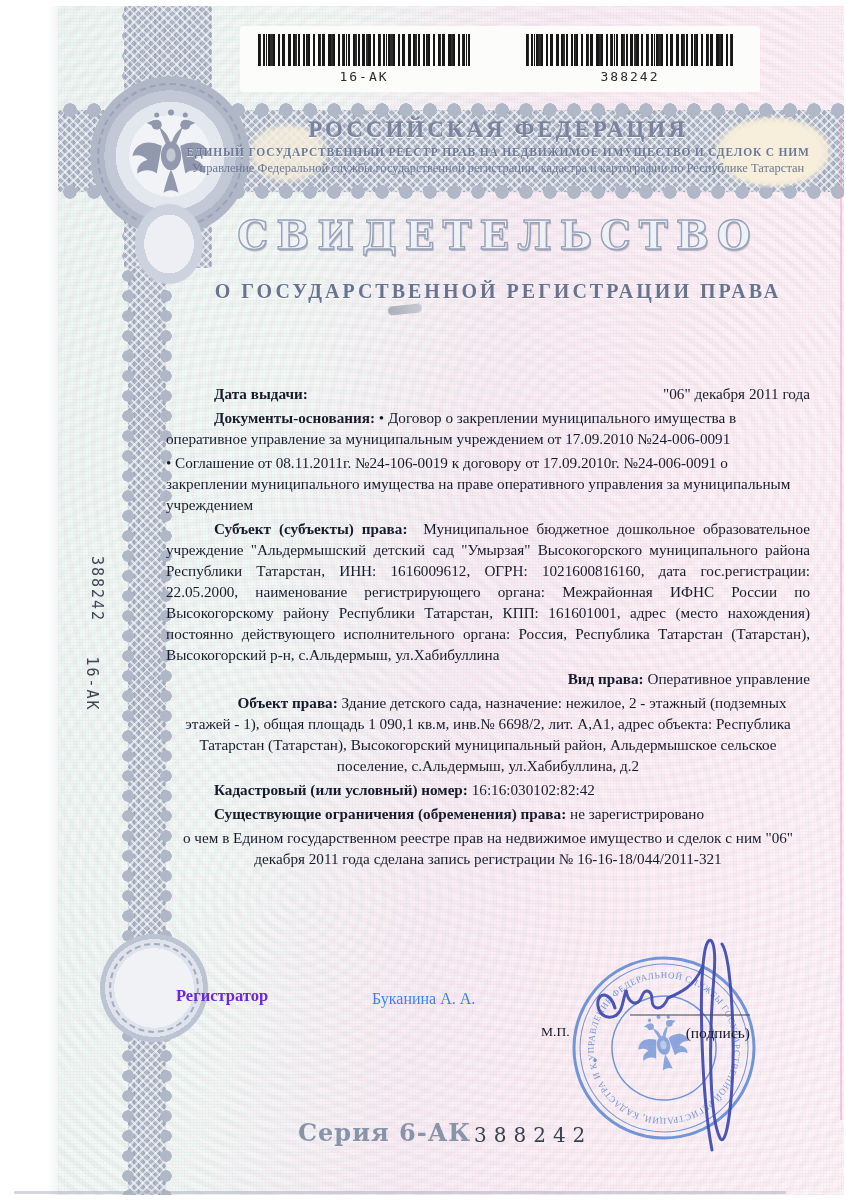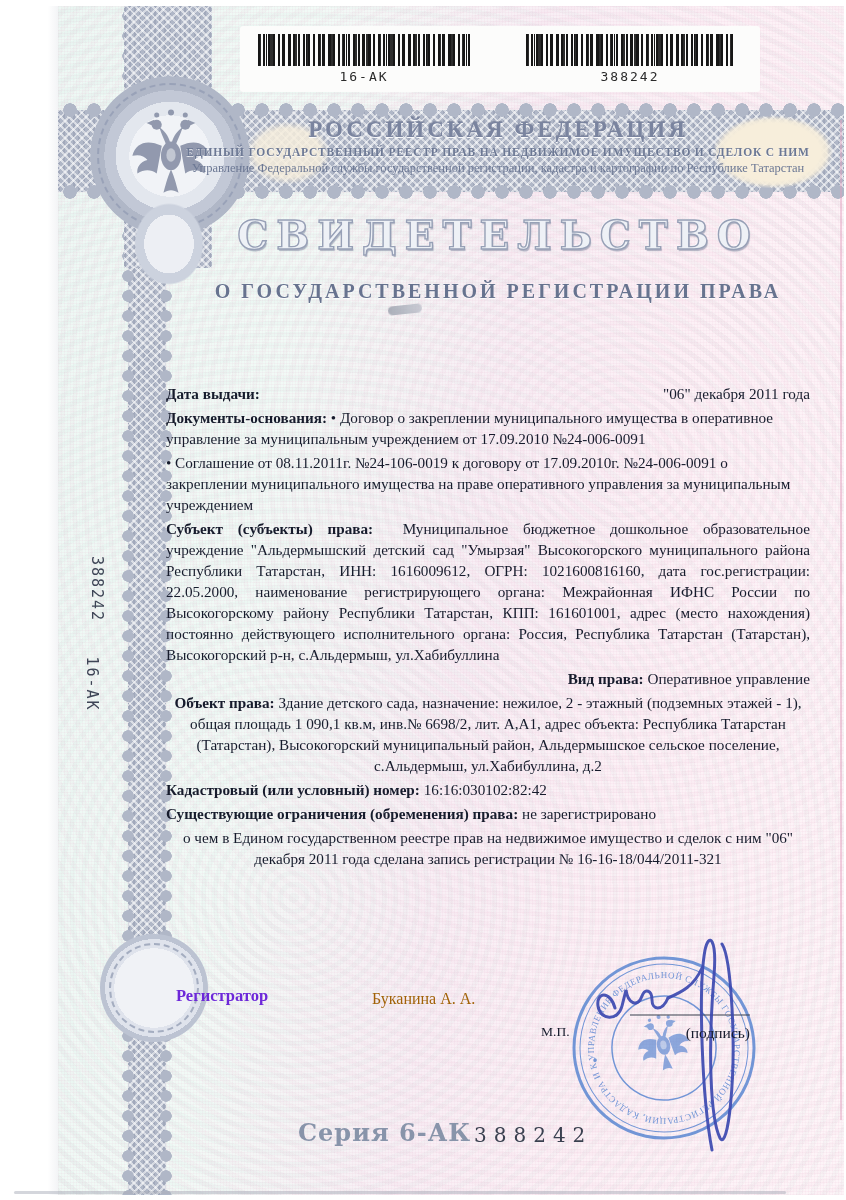--- a/index.html
+++ b/index.html
@@ -82,31 +82,31 @@
         -webkit-text-stroke:1.4px #97a0b6;
         text-shadow:1px 2px 1px rgba(120,130,155,.55),-1px -1px 0 rgba(255,255,255,.8);}
   .doc-subtitle{left:180px;right:30px;top:280px;text-align:center;font-size:20px;font-weight:700;
         letter-spacing:3px;color:#67738f;text-shadow:0 1px 0 rgba(255,255,255,.7);}
   .smudge{left:388px;top:305px;width:34px;height:9px;border-radius:5px;opacity:.7;
         background:linear-gradient(90deg,#8e95a3,#b8bdc8);transform:rotate(-6deg);filter:blur(.5px);}
 
   
   .body-text{left:166px;width:644px;top:383px;font-size:15.2px;line-height:21px;color:#161b2c;}
   .body-text p{margin:0 0 3px;}
-  .lbl{font-weight:bold;}
+  .lbl{font-weight:bold;margin-left:48px;}
   .just{text-align:justify;}
   .row-date{display:flex;justify-content:space-between;margin-bottom:3px;}
   .mt14{margin-top:14px;text-align:right;}
   .mt12{margin-top:12px;}
   .mt7{margin-top:7px;}
   .mt2{margin-top:2px;text-align:center;}
 
   
   .registrar{left:176px;top:986px;font-weight:bold;font-size:16.5px;color:#6d28d9;}
-  .reg-name{left:372px;top:990px;font-size:16px;color:#a16207;}
+  .reg-name{left:372px;top:990px;font-size:16px;color:#3b82f6;}
   .mp{left:541px;top:1024px;font-size:13.5px;color:#161b2c;}
   .podpis{left:630px;top:1024px;width:120px;text-align:right;font-size:15.5px;color:#161b2c;}
   .series-label{left:298px;top:1118px;font-family:"DejaVu Serif",serif;font-size:24px;font-weight:bold;
         letter-spacing:1px;color:#8894aa;}
   .series-number{left:474px;top:1123px;font-family:"DejaVu Serif",serif;font-size:20px;
         letter-spacing:7px;color:#3a4150;}
 
   
   .side-txt{width:80px;text-align:center;font-family:"DejaVu Sans Mono",monospace;font-size:15px;
         letter-spacing:2px;color:#3e4556;transform:rotate(90deg);}

